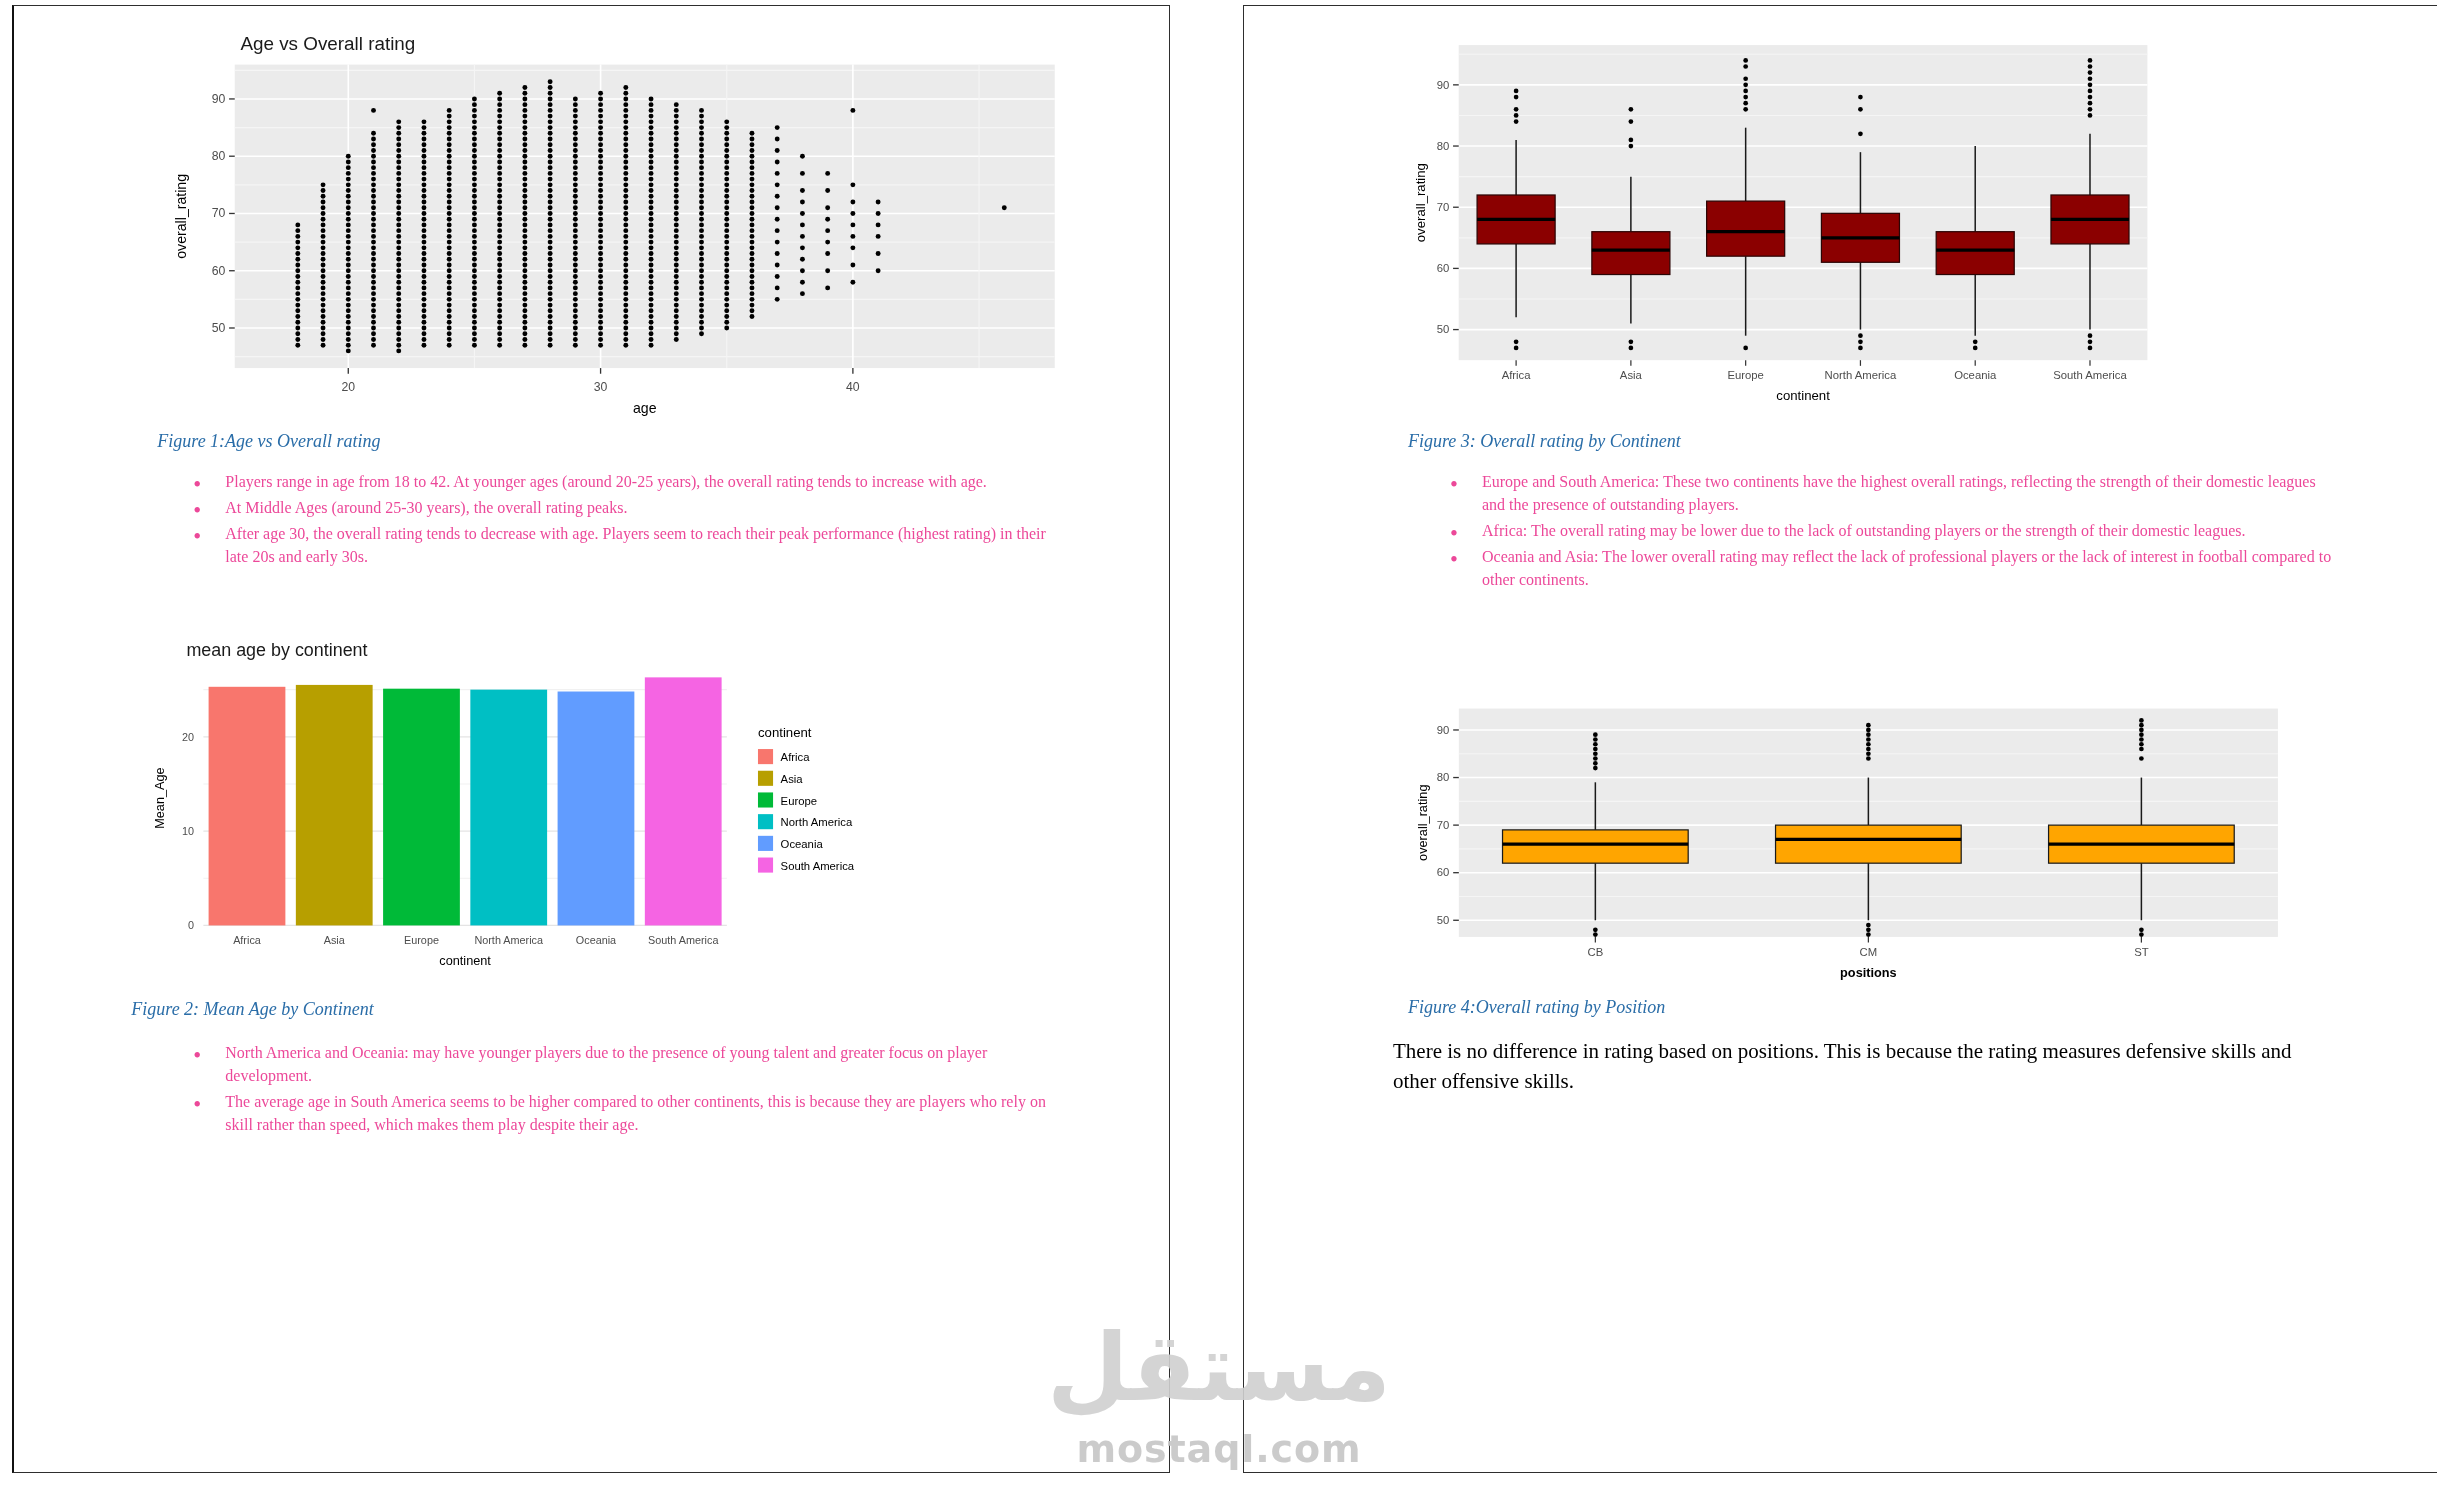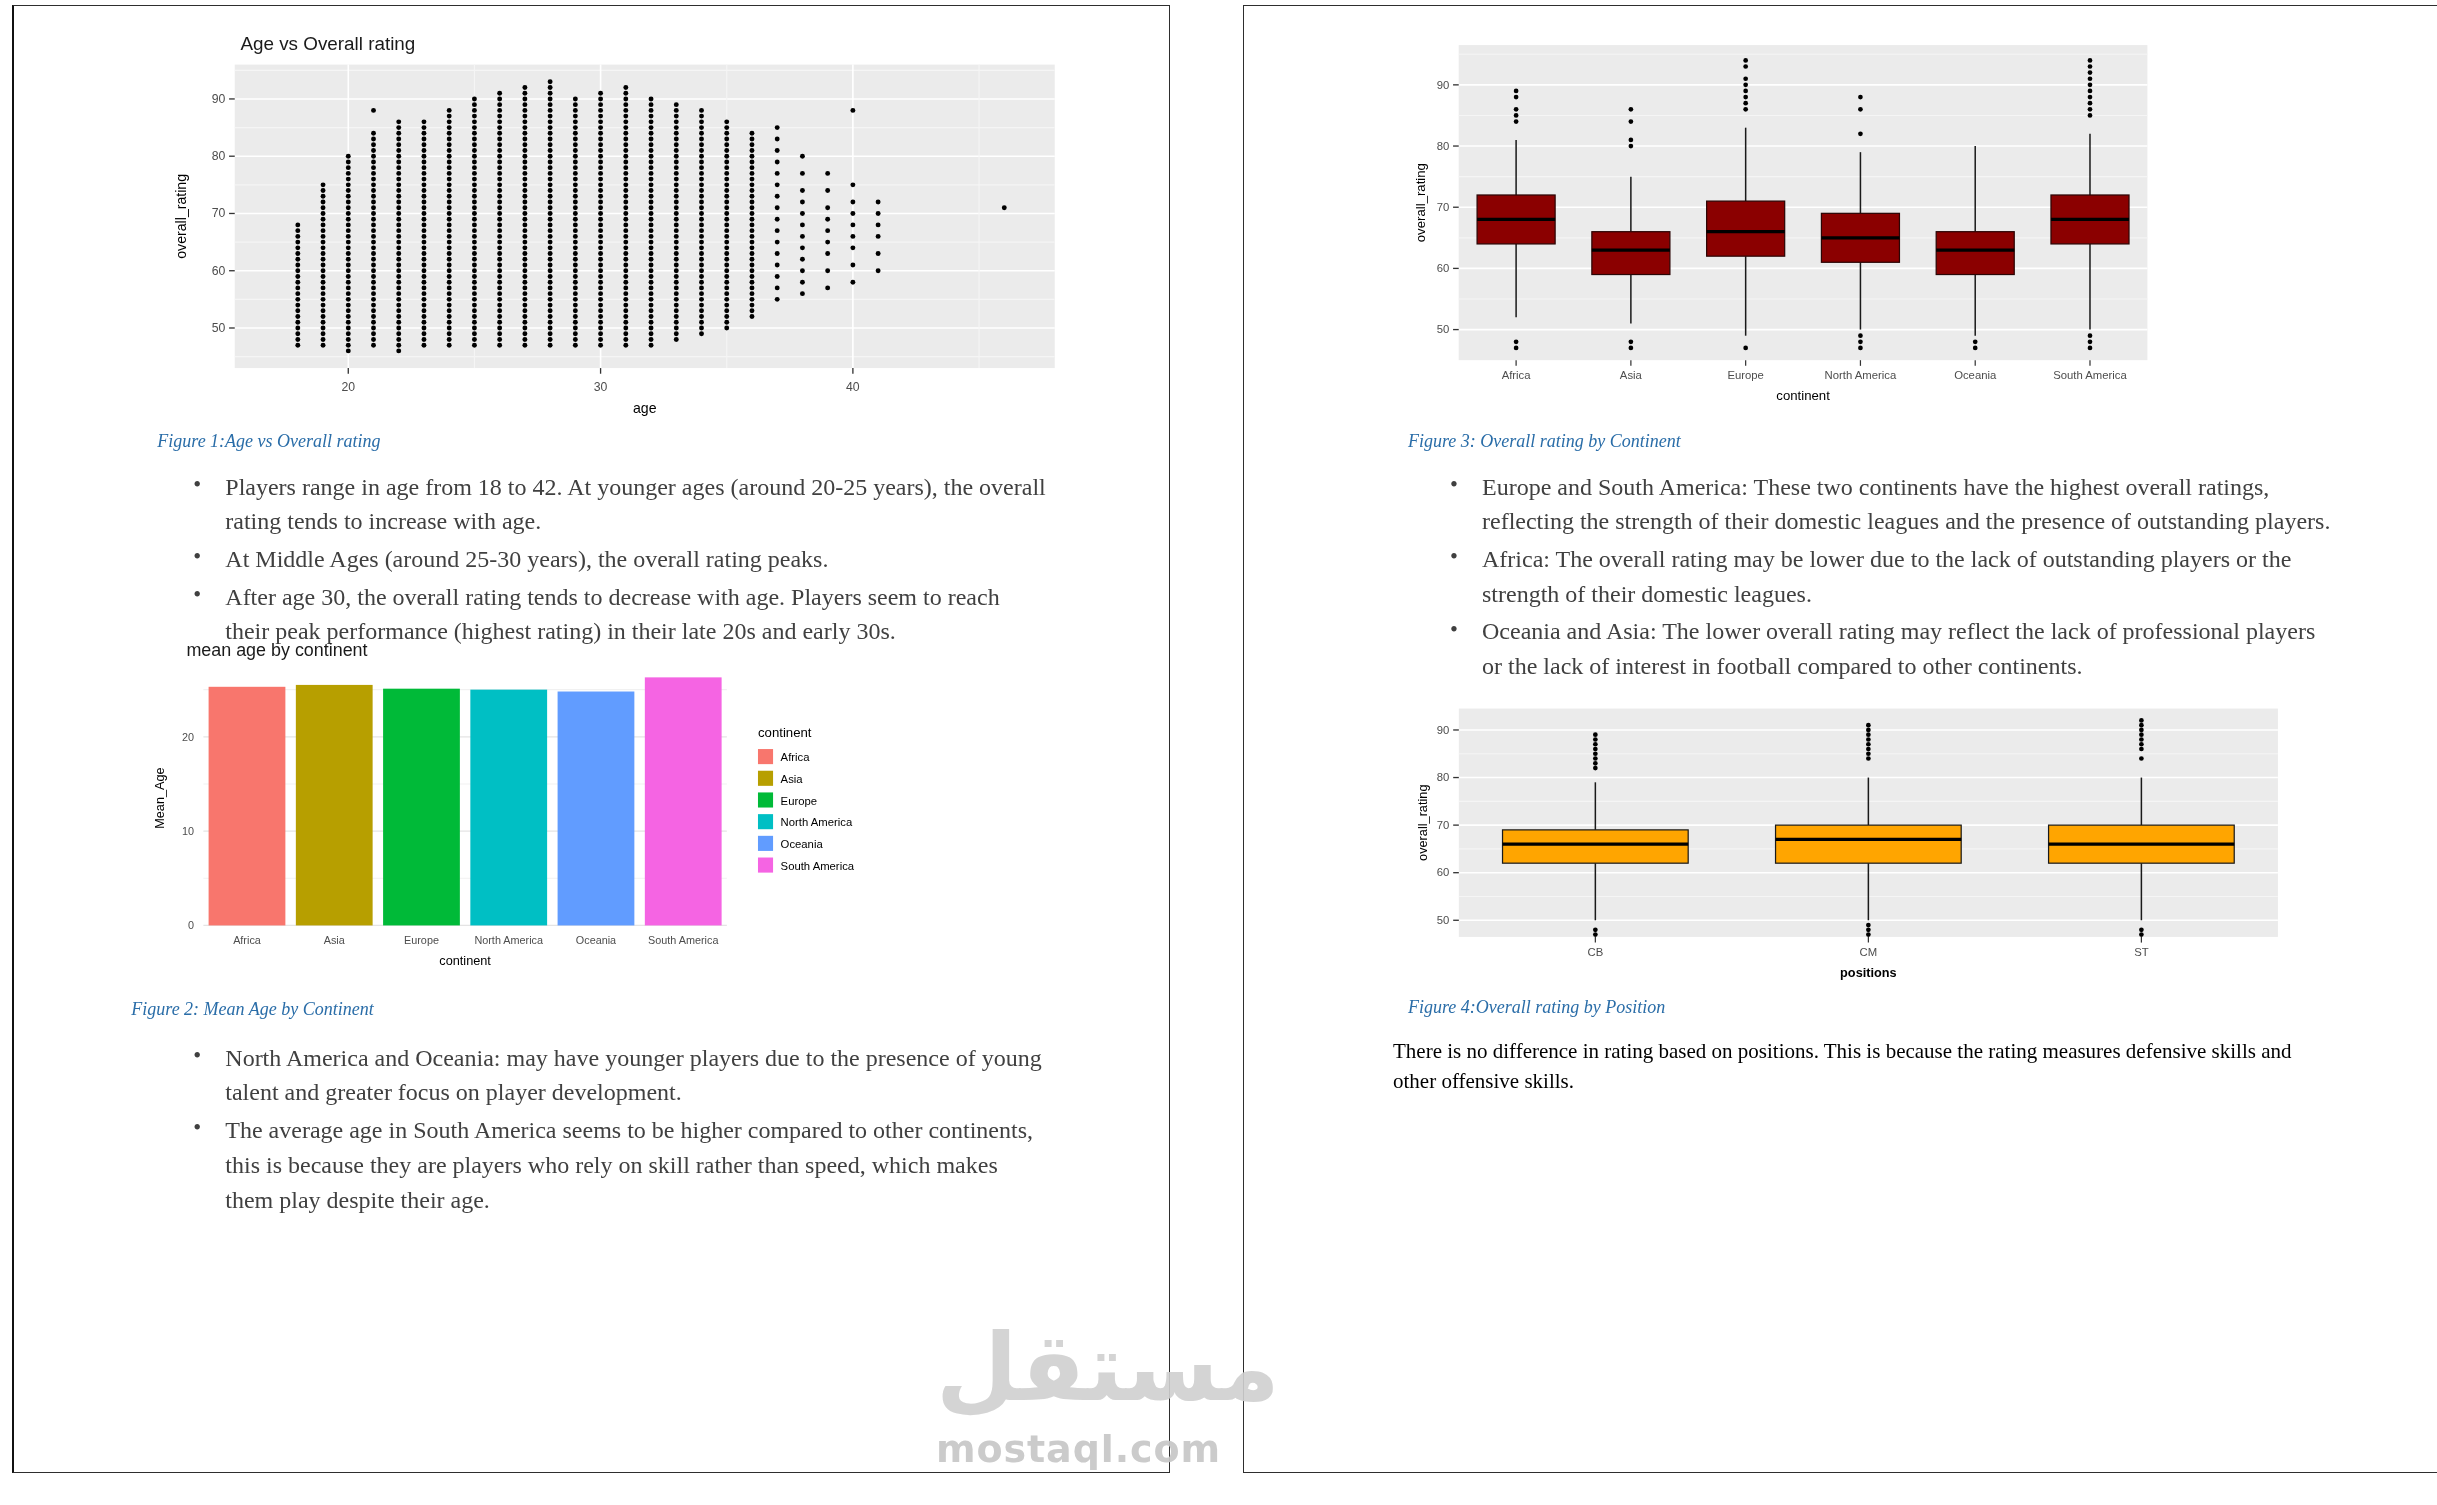--- a/index.html
+++ b/index.html
@@ -16,31 +16,31 @@
   .chart2{left:129px;top:625px;width:764px;height:354px}
   .chart3{left:160px;top:22px;width:783px;height:387px}
   .chart4{left:162px;top:695px;width:887px;height:285px}
 
   .caption{position:absolute;font-style:italic;color:var(--caption-color,#2A6DA8);font-size:18px;font-family:"Liberation Serif",serif}
   .caption1{left:143px;top:425px;width:934px;}
   .caption2{left:117px;top:993px}
   .caption3{left:164px;top:425px}
   .caption4{left:164px;top:991px}
 
-  .bullets{position:absolute;list-style:none;font-size:24px;line-height:1.45;color:#404040}
+  .bullets{position:absolute;list-style:none;font-size:16px;line-height:1.45;color:#ec4899}
   .bullets li{position:relative;margin-bottom:2.8px}
   .bullets li::before{content:"\2022";position:absolute;left:-32px;top:-0.9px;font-size:22.6px}
   .bullets1{left:211px;top:464px;width:821px}
   .bullets2{left:211px;top:1035px;width:821px}
   .bullets3{left:238px;top:464px;width:859px}
 
   .para{position:absolute;font-size:21px;line-height:1.45;color:#000}
   .closing{left:149px;top:1030px;width:925px}
 
-  .watermark{position:absolute;left:936px;top:1321px;width:566px;text-align:left;z-index:4;pointer-events:none;opacity:.9}
+  .watermark{position:absolute;left:936px;top:1321px;width:566px;text-align:center;z-index:4;pointer-events:none;opacity:.9}
   .wm-arabic{font-size:94px;font-weight:bold;color:#d0d0d0;font-family:"DejaVu Sans",sans-serif;line-height:1}
   .wm-domain{font-size:38px;font-weight:bold;color:#c6c6c6;font-family:"DejaVu Sans",sans-serif;margin-top:12px;letter-spacing:0.9px}
 </style>
 </head>
 <body>
 
 <div class="canvas">
 
   <section class="page page-left">
     <div class="chart chart1" id="chart1"><svg width="934" height="410" viewBox="0 0 990 435">

